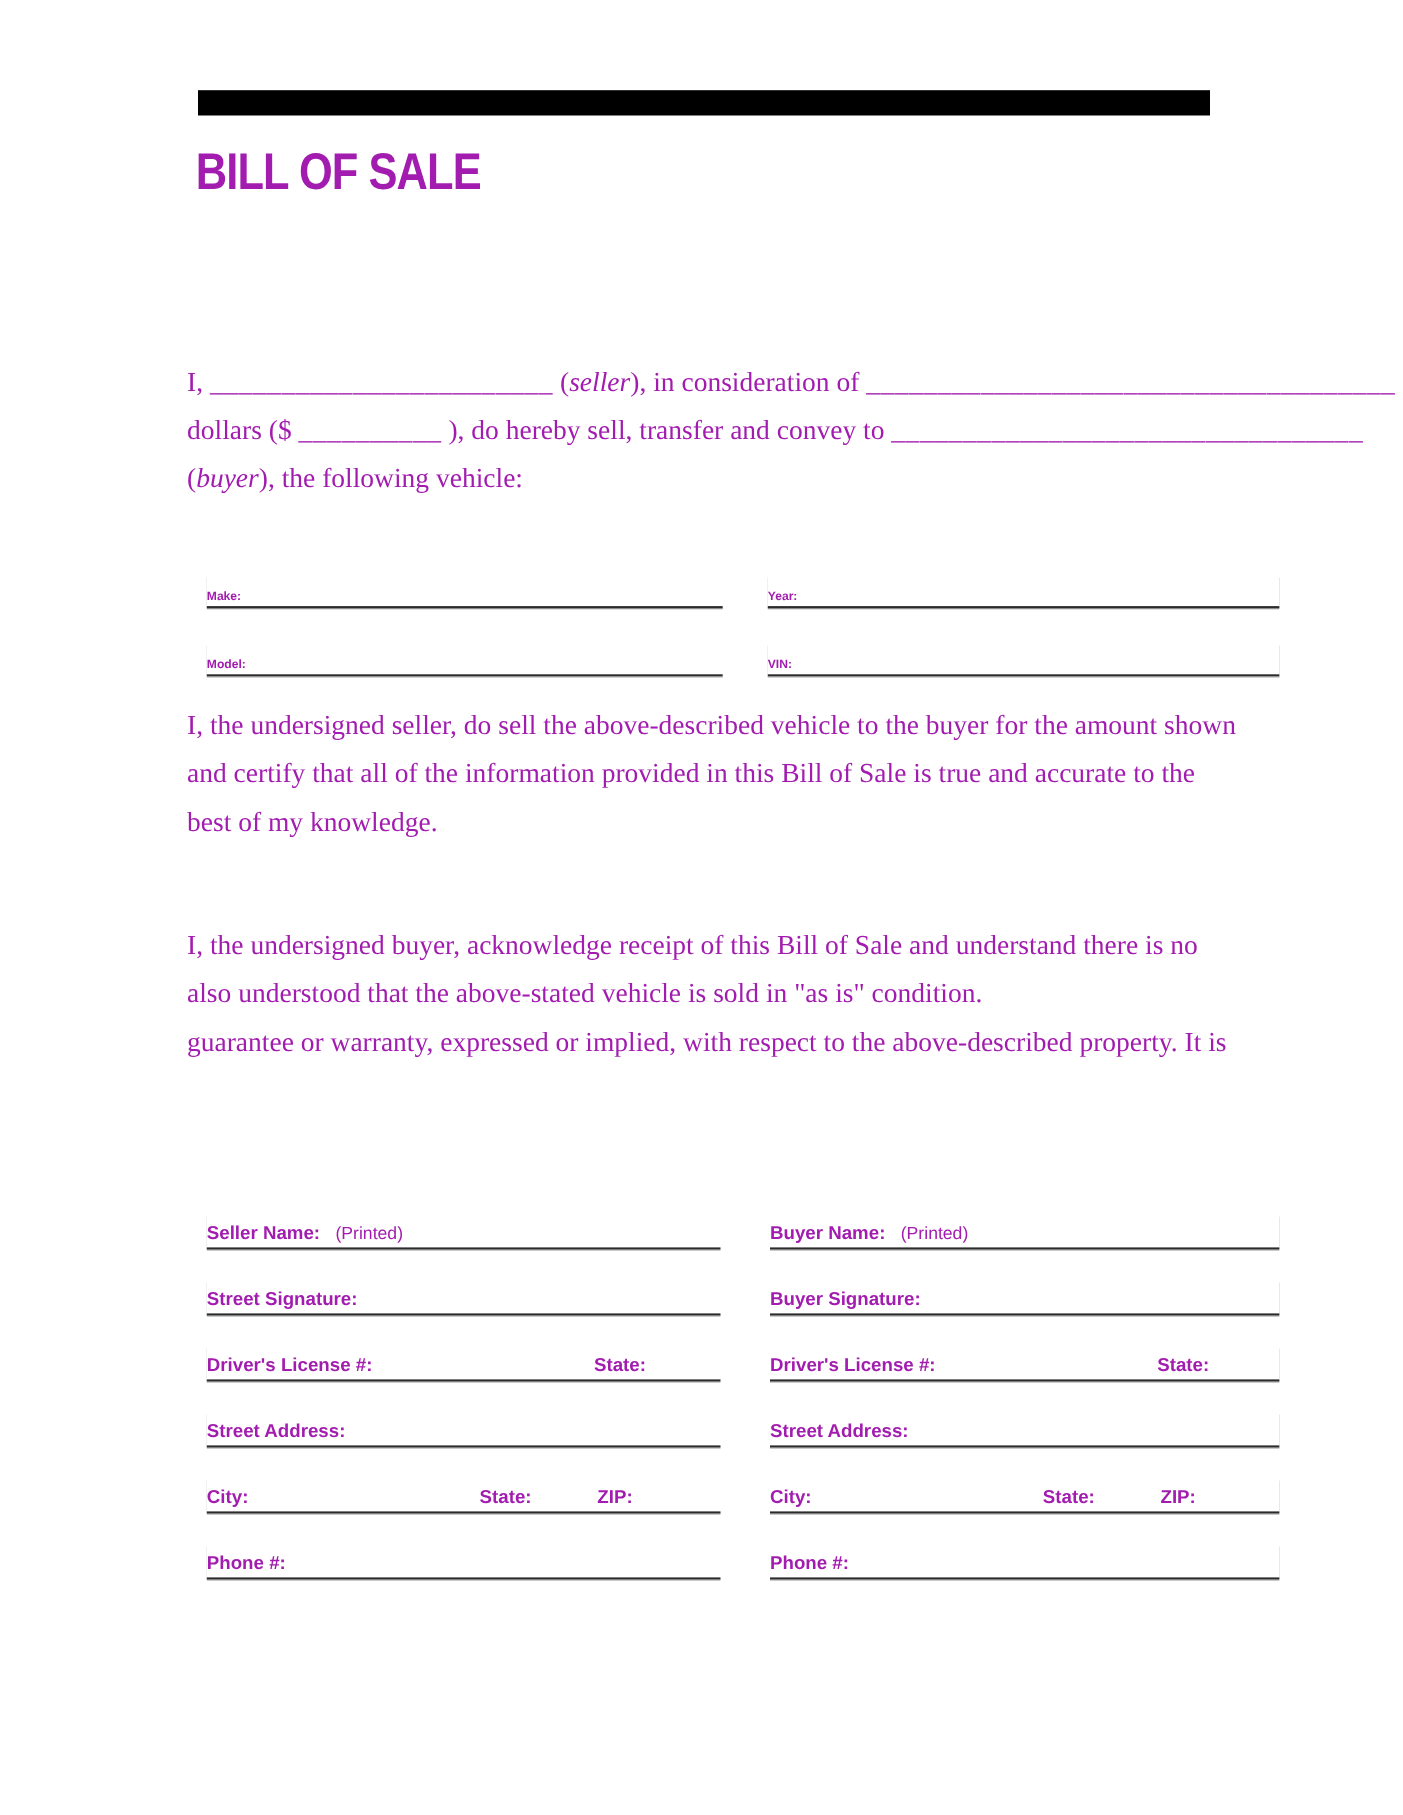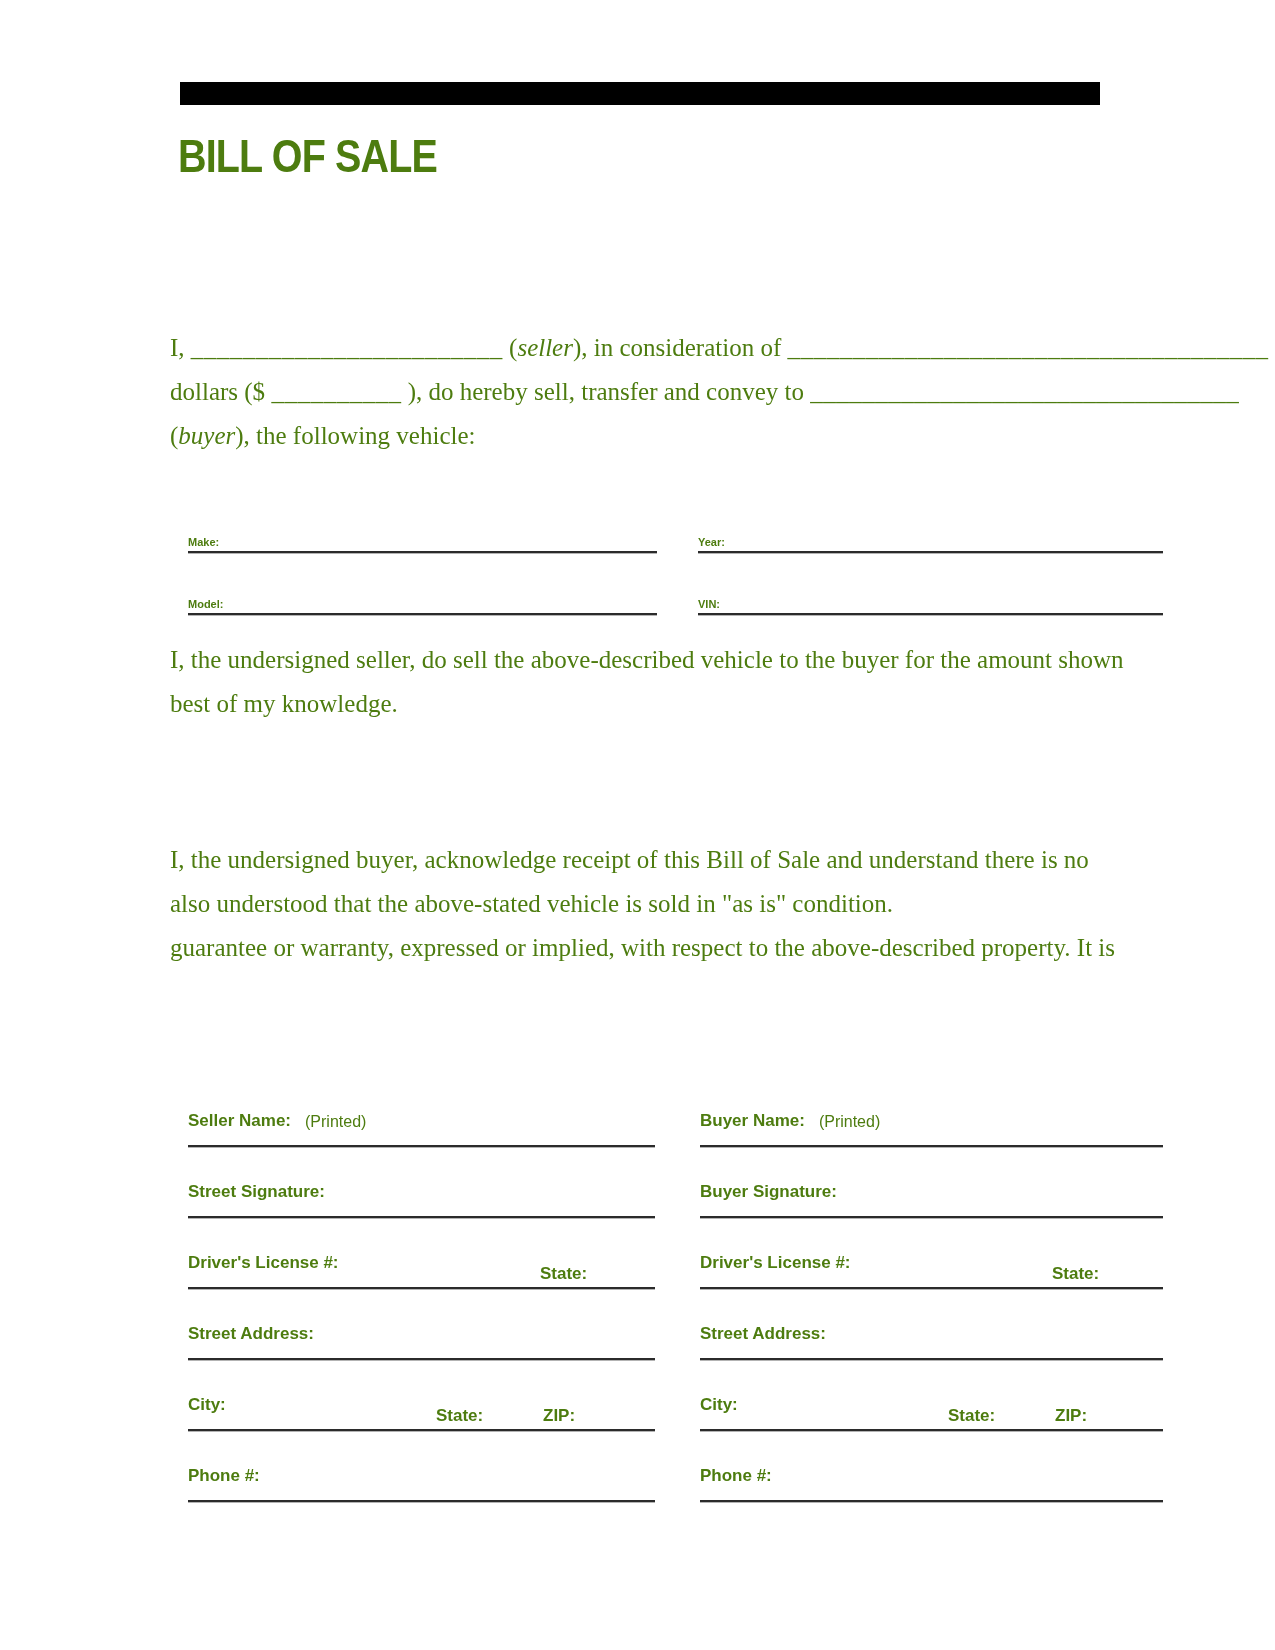--- a/index.html
+++ b/index.html
@@ -1,18 +1,18 @@
 <!DOCTYPE html>
 <html><head>
 <meta charset="utf-8">
 <style>
   html,body{margin:0;padding:0;background:#ffffff;}
   .page{
     position:relative;width:1275px;height:1650px;background:#fff;
-    color:#4d7c0f;font-family:"Liberation Serif",serif;overflow:hidden;
+    color:#a21caf;font-family:"Liberation Serif",serif;overflow:hidden;
   }
   .bar{position:absolute;left:180px;top:82px;width:920px;height:23px;background:#000;}
   .doc-title{
     position:absolute;left:178px;top:101px;
     font-family:"Liberation Sans",sans-serif;font-weight:900;font-size:47px;line-height:1;
     letter-spacing:-1px;transform:scaleX(.84);transform-origin:0 0;white-space:pre;
   }
   .serif-block{position:absolute;left:170px;font-size:25px;}
   .tline{white-space:pre;line-height:44px;}
   .it{font-style:italic;}
@@ -21,21 +21,21 @@
   .rule{border-bottom:2px solid #2b2b2b;box-shadow:0 1px 0 0 #b3b3b3;}
   .vcol{position:absolute;top:524px;}
   .vcol-left{left:188px;width:469px;}
   .vcol-right{left:698px;width:465px;}
   .vrow{height:24px;margin-bottom:33px;display:flex;align-items:flex-end;padding-bottom:3px;
         font-size:11px;}
   .scol{position:absolute;top:1105px;}
   .scol-left{left:188px;width:467px;}
   .scol-right{left:700px;width:463px;}
   .srow{position:relative;height:26px;margin-bottom:29px;display:flex;align-items:flex-end;
-        padding-bottom:14px;font-size:17px;}
+        padding-bottom:3px;font-size:17px;}
   .printed{font-family:"Liberation Sans",sans-serif;font-weight:normal;font-size:16px;margin-left:14px;}
   .sub{position:absolute;bottom:3px;font-size:17px;}
   .sub-state-dl{left:352px;}
   .sub-state-city{left:248px;}
   .sub-zip{left:355px;}
 </style>
 </head>
 <body>
 
 <div class="page">
@@ -61,20 +61,21 @@
     <div class="vrow rule">
         <span class="flabel">Year:</span>
       </div>
     <div class="vrow rule">
         <span class="flabel">VIN:</span>
       </div>
   </div>
 
   <div class="serif-block" style="top:638px;">
     <div class="tline">I, the undersigned seller, do sell the above-described vehicle to the buyer for the amount shown</div>
+    <div class="tline">and certify that all of the information provided in this Bill of Sale is true and accurate to the</div>
     <div class="tline">best of my knowledge.</div>
   </div>
 
   <div class="serif-block" style="top:838px;">
     <div class="tline">I, the undersigned buyer, acknowledge receipt of this Bill of Sale and understand there is no</div>
     <div class="tline">also understood that the above-stated vehicle is sold in "as is" condition.</div>
     <div class="tline">guarantee or warranty, expressed or implied, with respect to the above-described property. It is</div>
   </div>
 
 

